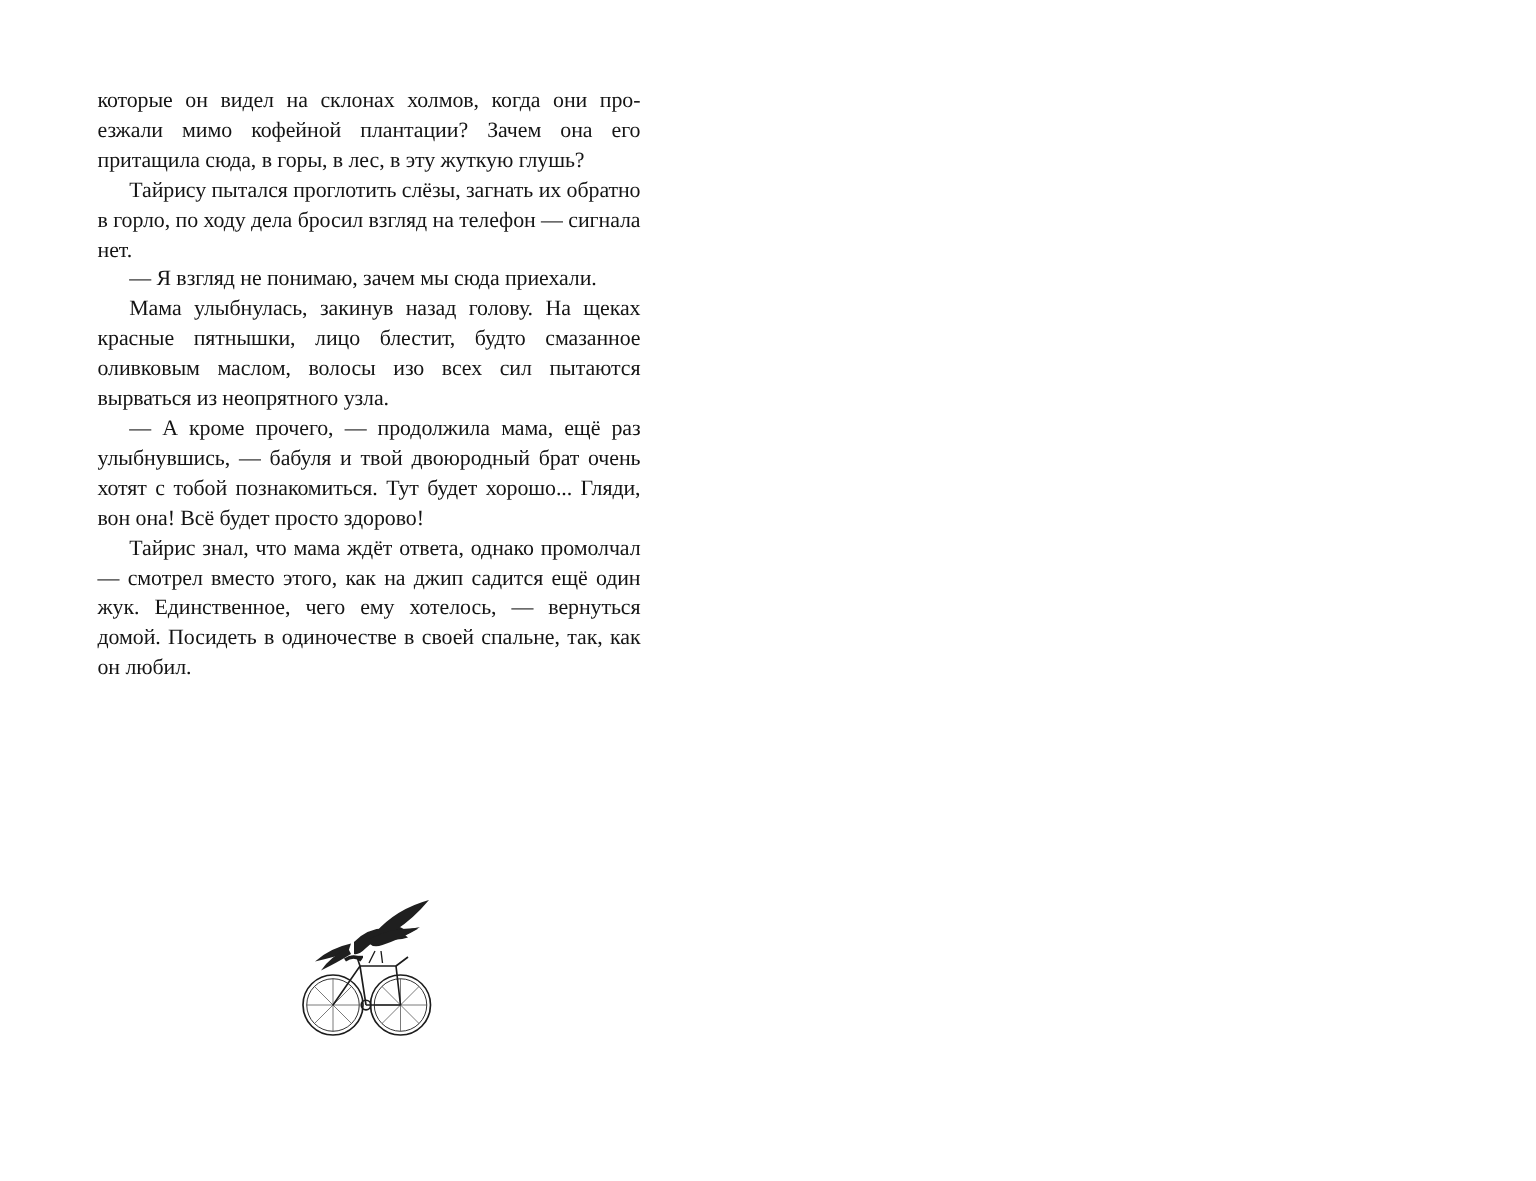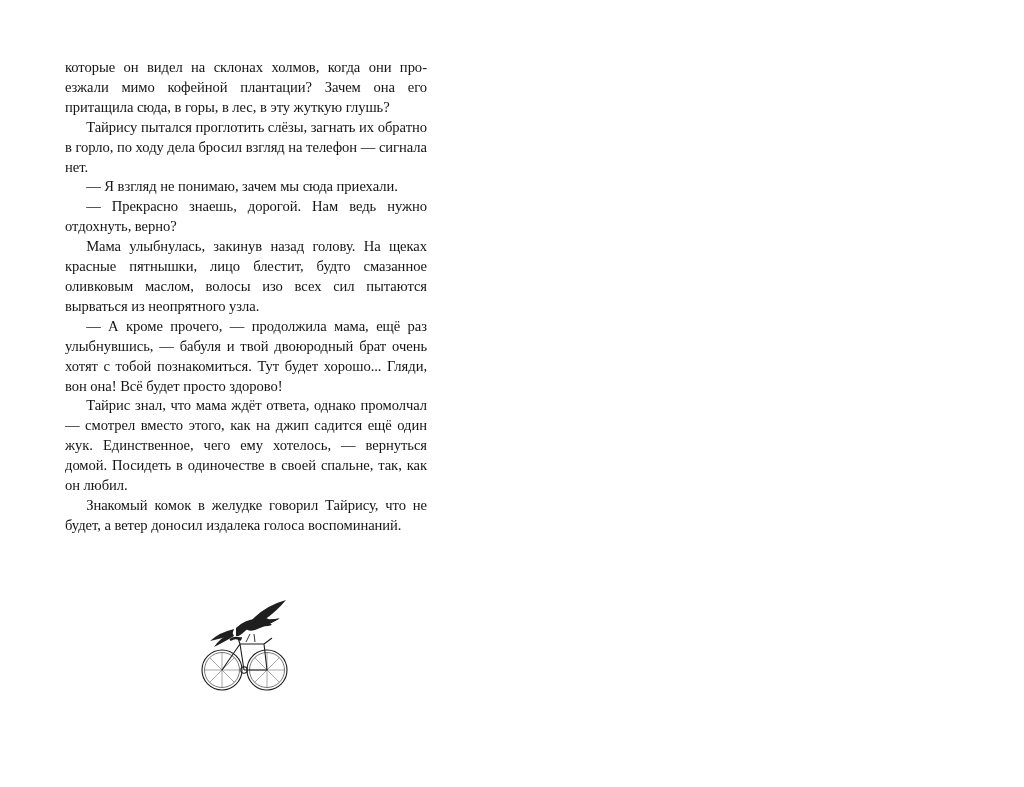--- a/index.html
+++ b/index.html
@@ -66,25 +66,23 @@
 <body>
 
 <div class="page">
   <div class="spread">
 
     <div class="page-left">
       <div class="col-left">
         <p class="body-text first-para">которые он видел на склонах холмов, когда они про­езжали мимо кофейной плантации? Зачем она его притащила сюда, в горы, в лес, в эту жуткую глушь?</p>
         <p class="body-text">Тайрису пытался проглотить слёзы, загнать их обратно в горло, по ходу дела бросил взгляд на теле­фон — сигнала нет.</p>
         <p class="body-text">— Я взгляд не понимаю, зачем мы сюда при­ехали.</p>
-        <p class="body-text">— Прекрасно знаешь, дорогой. Нам ведь нужно отдохнуть, верно?</p>
         <p class="body-text">Мама улыбнулась, закинув назад голову. На ще­ках красные пятнышки, лицо блестит, будто смазан­ное оливковым маслом, волосы изо всех сил пыта­ются вырваться из неопрятного узла.</p>
         <p class="body-text">— А кроме прочего, — продолжила мама, ещё раз улыбнувшись, — бабуля и твой двоюродный брат очень хотят с тобой познакомиться. Тут будет хоро­шо... Гляди, вон она! Всё будет просто здорово!</p>
         <p class="body-text">Тайрис знал, что мама ждёт ответа, однако про­молчал — смотрел вместо этого, как на джип садится ещё один жук. Единственное, чего ему хотелось, — вернуться домой. Посидеть в одиночестве в своей спальне, так, как он любил.</p>
-        <p class="body-text">Знакомый комок в желудке говорил Тайрису, что не будет, а ветер доносил издалека голоса воспоми­наний.</p>
       </div>
 
       <div class="bird-ornament">
         <svg width="150" height="110" viewBox="0 0 150 110" xmlns="http://www.w3.org/2000/svg">
           <g fill="none" stroke="#1c1c1c" stroke-width="1.1">
 
             <circle cx="50" cy="82" r="20"></circle>
             <circle cx="50" cy="82" r="17.5" stroke-width="0.6"></circle>
             <circle cx="95" cy="82" r="20"></circle>
             <circle cx="95" cy="82" r="17.5" stroke-width="0.6"></circle>

